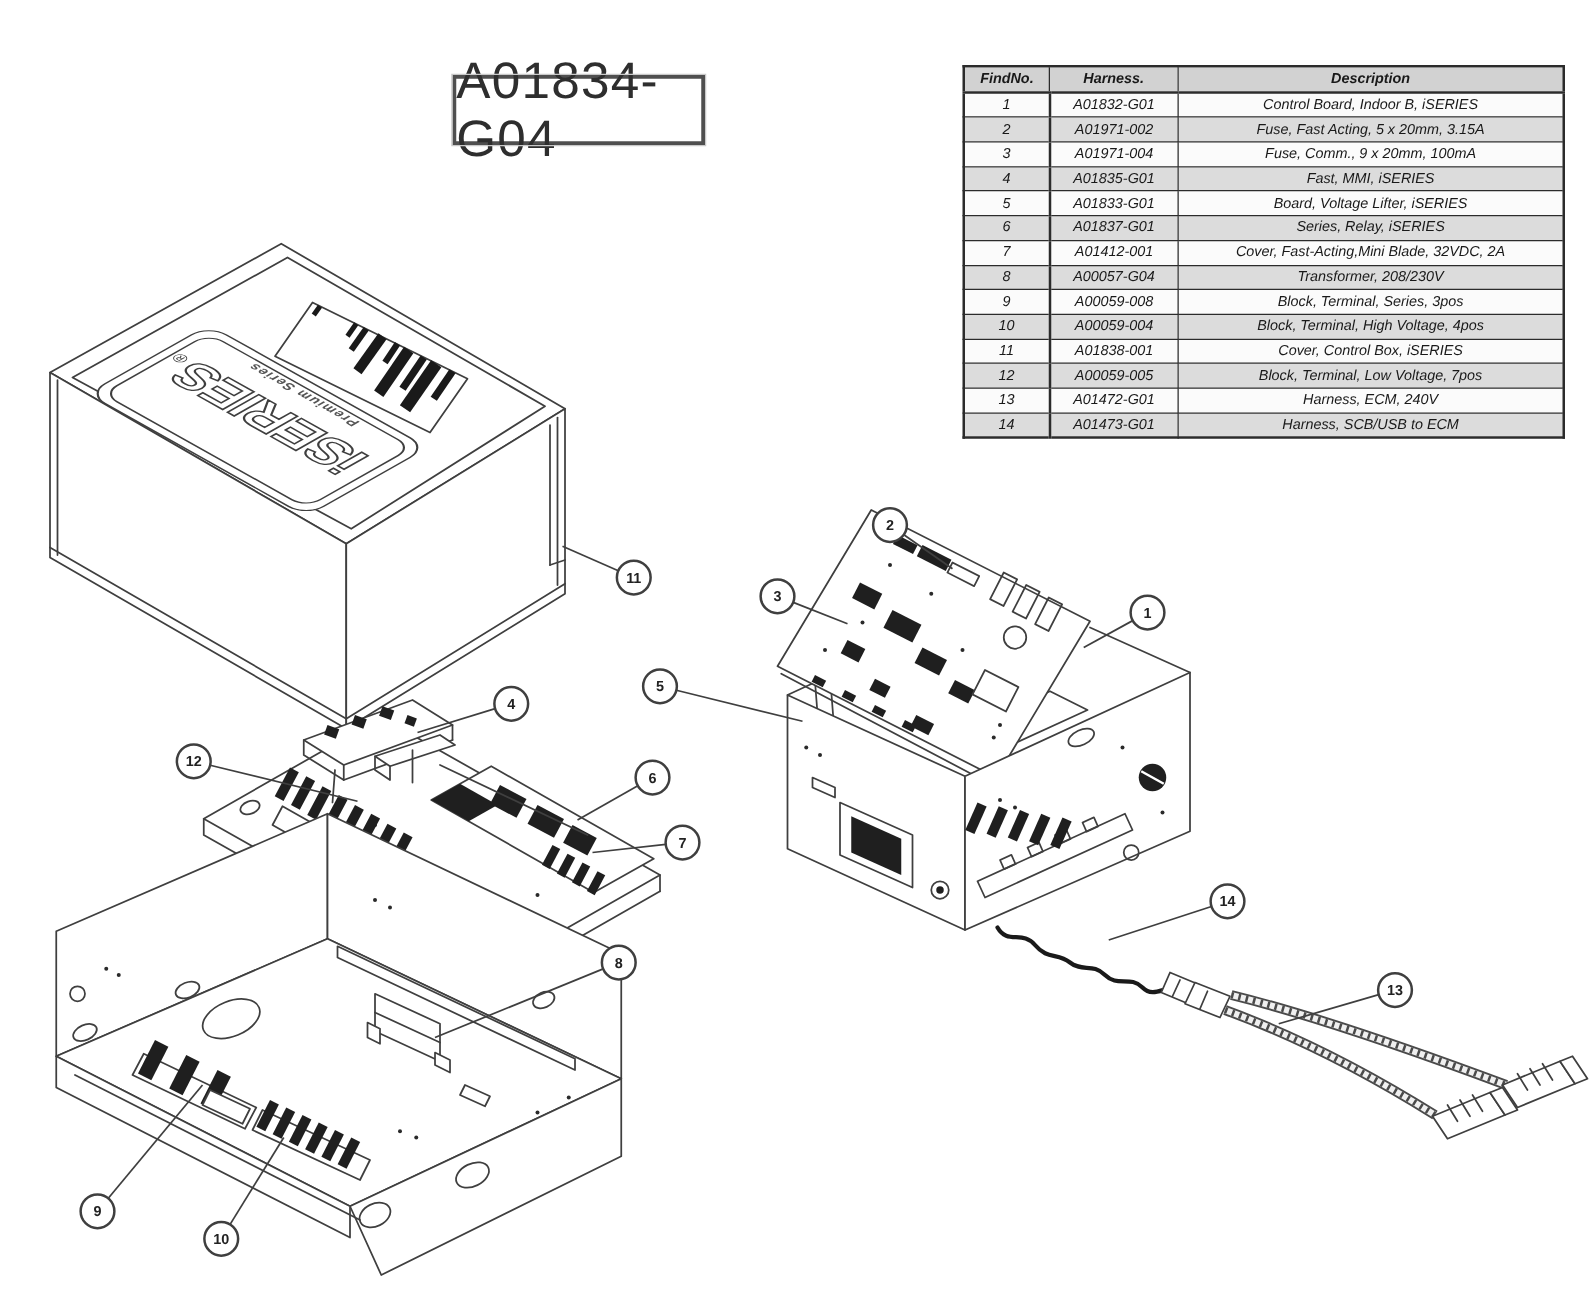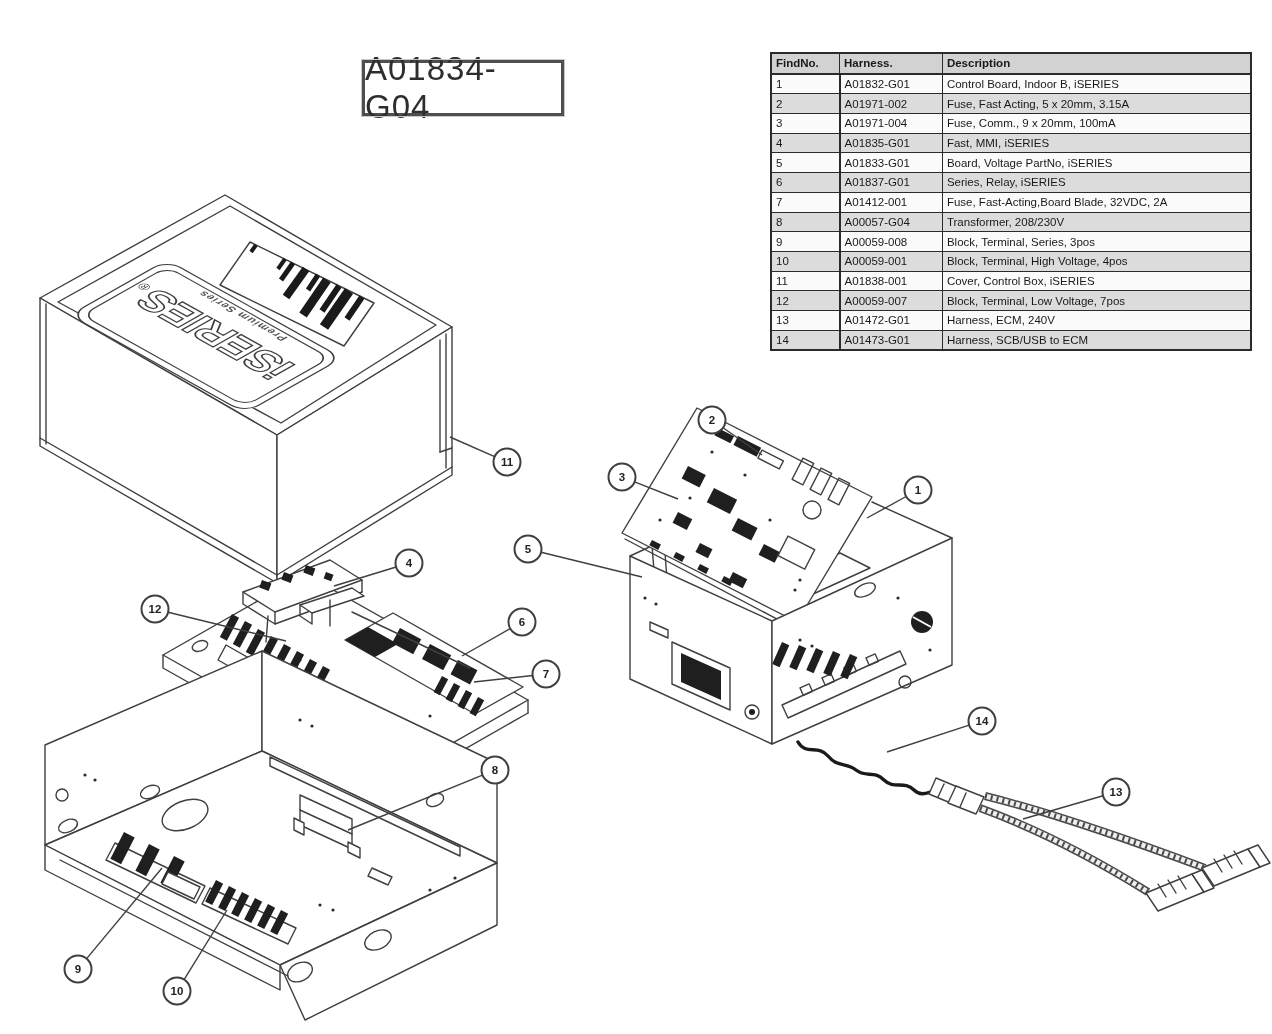--- a/index.html
+++ b/index.html
@@ -2,27 +2,27 @@
 <html><head>
 <meta charset="utf-8">
 <style>
   html,body{margin:0;padding:0;background:#fff;}
   #stage{position:relative;width:1272px;height:1034px;background:#ffffff;overflow:hidden;
          font-family:"Liberation Sans", sans-serif;color:#1c1c1c;}
   
   #title-box{position:absolute;left:362px;top:60px;width:196px;height:50px;
              border:3px solid #4f4f4f;outline:1px solid #c9c9c9;background:#fff;
              display:flex;align-items:center;justify-content:center;
-             font-size:33px;letter-spacing:1px;color:#2e2e2e;}
+             font-size:41px;letter-spacing:1px;color:#2e2e2e;}
   
   #parts-table{position:absolute;left:770px;top:52px;width:482px;border-collapse:collapse;
                table-layout:fixed;border:2px solid #2b2b2b;background:#fbfbfb;}
   #parts-table th,#parts-table td{border:1px solid #2b2b2b;font-size:11.5px;line-height:12px;
-               padding:2px 4px;height:14.7px;overflow:hidden;white-space:nowrap;text-align:left;
-               font-family:"Liberation Sans", sans-serif;color:#191919;}
+               padding:2px 4px;height:14.7px;overflow:hidden;white-space:nowrap;text-align:center;
+               font-family:"Liberation Sans", sans-serif;color:#191919;font-style:italic;}
   #parts-table th{background:#d2d2d2;font-weight:bold;border-bottom:2px solid #2b2b2b;}
   #parts-table tr:nth-child(even) td{background:#dcdcdc;}
   #parts-table tr td:first-child{border-right:2px solid #2b2b2b;}
   
   svg{position:absolute;left:0;top:0;}
   .ln{fill:none;stroke:#3f3f3f;stroke-width:1.4;stroke-linejoin:round;stroke-linecap:round;}
   .fw{fill:#ffffff;stroke:#3f3f3f;stroke-width:1.4;stroke-linejoin:round;}
   .kk{fill:#1f1f1f;stroke:none;}
   .dot{fill:#2a2a2a;stroke:none;}
   .callout-circle{fill:#ffffff;stroke:#3f3f3f;stroke-width:2;}
@@ -69,55 +69,55 @@
           <td>Fuse, Comm., 9 x 20mm, 100mA</td>
         </tr>
         <tr>
           <td>4</td>
           <td>A01835-G01</td>
           <td>Fast, MMI, iSERIES</td>
         </tr>
         <tr>
           <td>5</td>
           <td>A01833-G01</td>
-          <td>Board, Voltage PartNo, iSERIES</td>
+          <td>Board, Voltage Lifter, iSERIES</td>
         </tr>
         <tr>
           <td>6</td>
           <td>A01837-G01</td>
           <td>Series, Relay, iSERIES</td>
         </tr>
         <tr>
           <td>7</td>
           <td>A01412-001</td>
-          <td>Fuse, Fast-Acting,Board Blade, 32VDC, 2A</td>
+          <td>Cover, Fast-Acting,Mini Blade, 32VDC, 2A</td>
         </tr>
         <tr>
           <td>8</td>
           <td>A00057-G04</td>
           <td>Transformer, 208/230V</td>
         </tr>
         <tr>
           <td>9</td>
           <td>A00059-008</td>
           <td>Block, Terminal, Series, 3pos</td>
         </tr>
         <tr>
           <td>10</td>
-          <td>A00059-001</td>
+          <td>A00059-004</td>
           <td>Block, Terminal, High Voltage, 4pos</td>
         </tr>
         <tr>
           <td>11</td>
           <td>A01838-001</td>
           <td>Cover, Control Box, iSERIES</td>
         </tr>
         <tr>
           <td>12</td>
-          <td>A00059-007</td>
+          <td>A00059-005</td>
           <td>Block, Terminal, Low Voltage, 7pos</td>
         </tr>
         <tr>
           <td>13</td>
           <td>A01472-G01</td>
           <td>Harness, ECM, 240V</td>
         </tr>
         <tr>
           <td>14</td>
           <td>A01473-G01</td>

